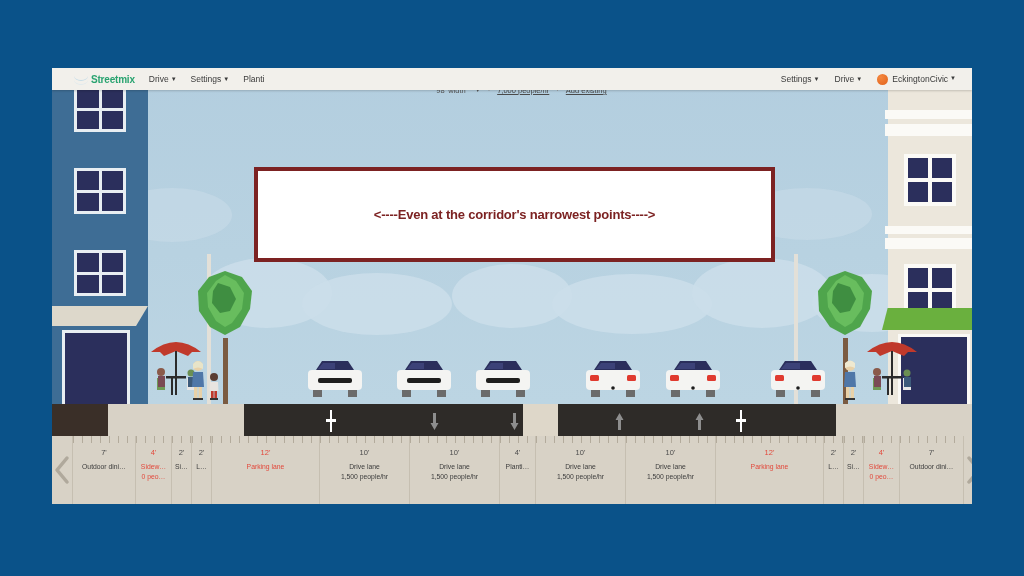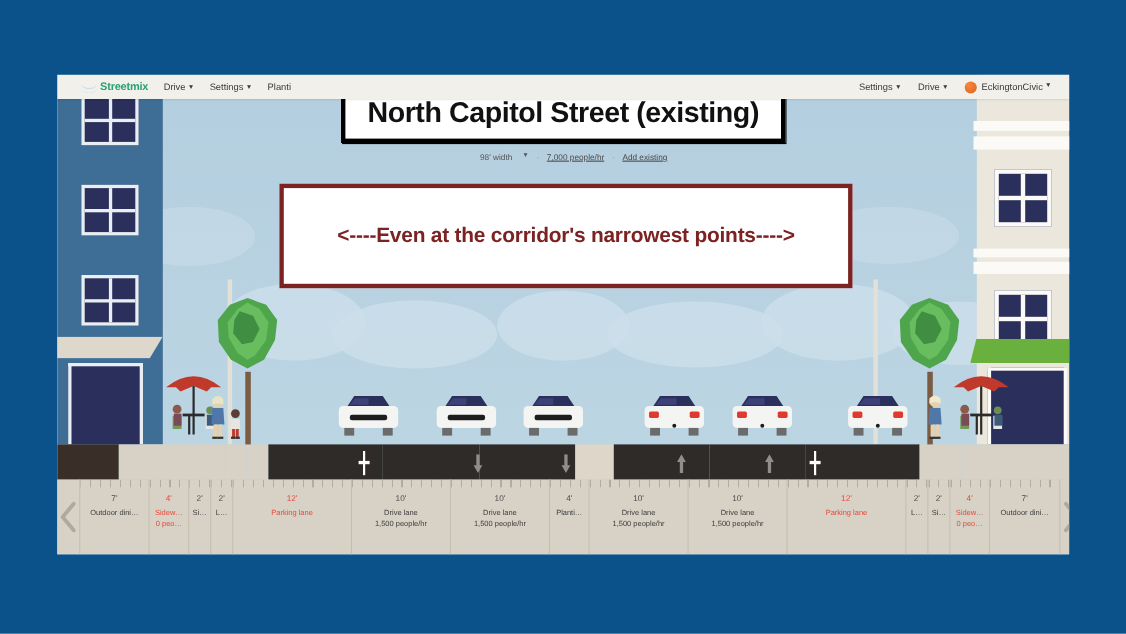--- a/index.html
+++ b/index.html
@@ -77,21 +77,21 @@
   .sub-row .und { text-decoration: underline; color: #4a4a4a; }
   .dot-sep { color: #9a9a9a; }
 
   
   .annot {
     position: absolute; left: 202px; top: 99px; width: 521px; height: 95px;
     background: #fff; border: 4px solid #7c2222; z-index: 31;
     display: flex; align-items: center; justify-content: center;
   }
   .annot-text {
-    font-size: 19px; font-weight: bold; color: #7c2222; letter-spacing: -.2px;
+    font-size: 13px; font-weight: bold; color: #7c2222; letter-spacing: -.2px;
   }
 
   
   .bldg { position: absolute; bottom: 100px; z-index: 5; }
   .bldg-left {
     left: 0; width: 96px; height: 336px; background: #3e6d95;
   }
   .bldg-left .win {
     position: absolute; left: 22px; width: 52px; height: 46px;
     background: #2b2f5c; border: 3px solid #e8eef2;
@@ -398,23 +398,20 @@
       <rect x="4" y="12" width="54" height="20" rx="4" fill="#f4f4f2"></rect>
       <rect x="8" y="17" width="9" height="6" rx="1.5" fill="#e03a2f"></rect>
       <rect x="45" y="17" width="9" height="6" rx="1.5" fill="#e03a2f"></rect>
       <circle cx="31" cy="30" r="1.8" fill="#1d1d1d"></circle>
       <rect x="9" y="32" width="9" height="7" fill="#6b6b6b"></rect>
       <rect x="44" y="32" width="9" height="7" fill="#6b6b6b"></rect>
     </svg>
   </div>
 
   <div class="title-wrap">
-    <div class="title-box">
-      <div class="title-text">North Capitol Street (existing)</div>
-    </div>
     <div class="sub-row">
       <span>98' width</span>
       <span class="caret">▼</span>
       <span class="dot-sep">·</span>
       <span class="und">7,000 people/hr</span>
       <span class="dot-sep">·</span>
       <span class="und">Add existing</span>
     </div>
   </div>
 

